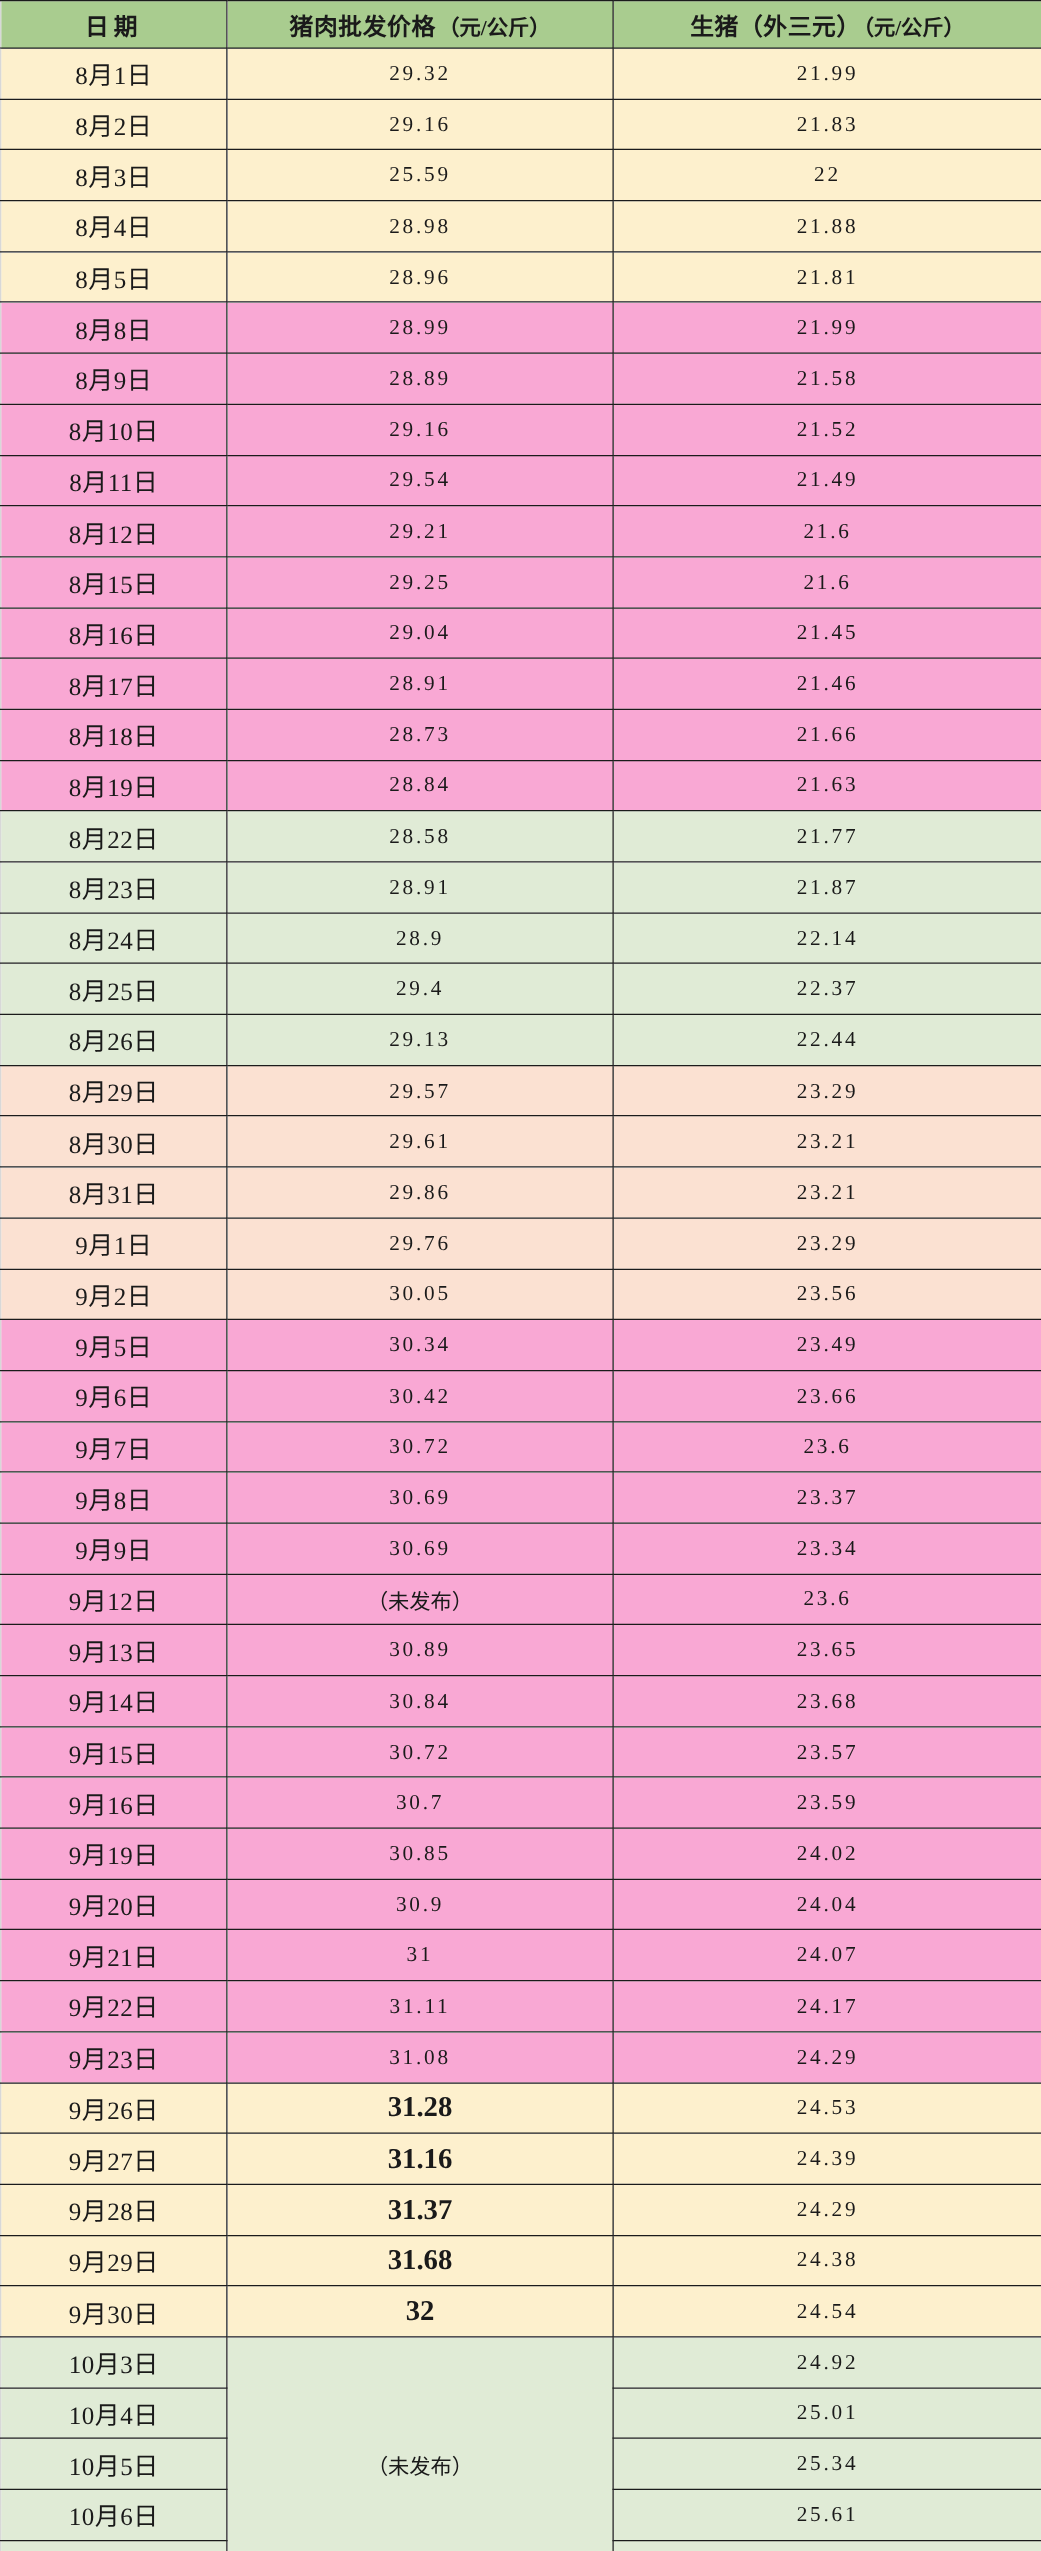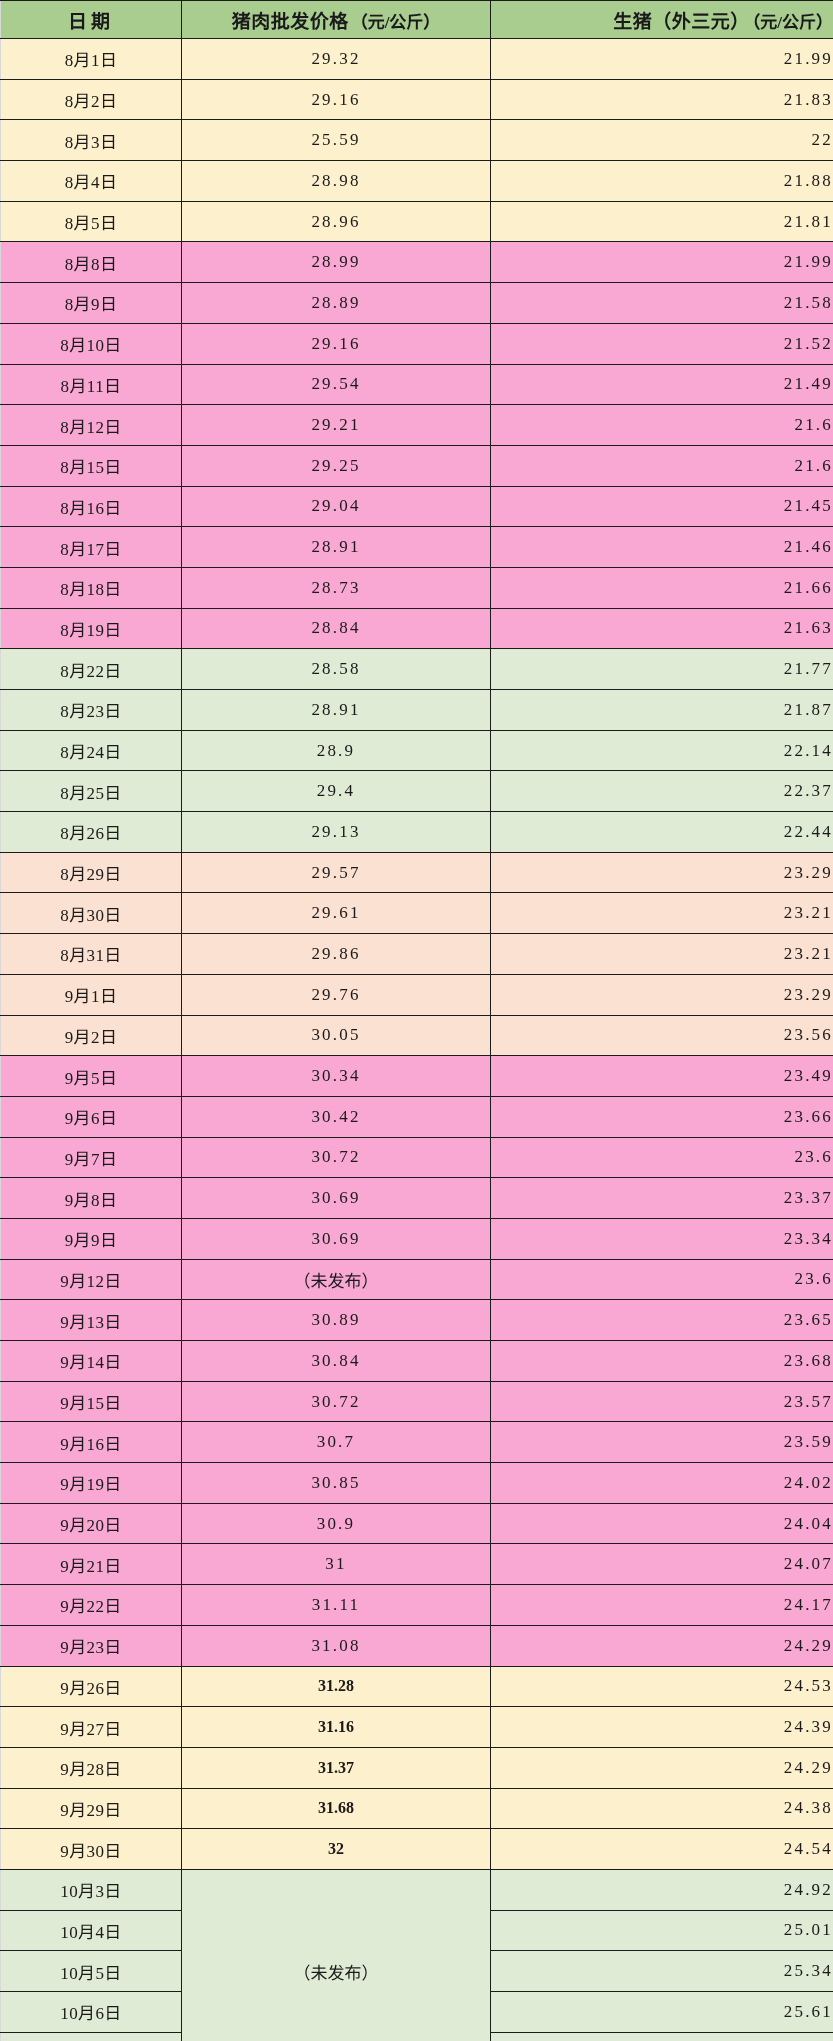--- a/index.html
+++ b/index.html
@@ -32,21 +32,21 @@
     border-bottom: 1.6px solid #1b1b1b;
     border-left: 1.6px solid #1b1b1b;
     border-right: 1.6px solid #1b1b1b;
     color: #1a1a1a;
     overflow: hidden;
   }
   
   #price-table th:first-child,
   #price-table td:first-child { border-left: 1px solid #d8d8d8; }
   #price-table th:last-child,
-  #price-table td:last-child  { border-right: 1px solid #d8d8d8; text-align: right; }
+  #price-table td:last-child  { border-right: 1px solid #d8d8d8; }
 
   
   thead th {
     height: 37px;
     background: #a9cc8f;
     font-weight: 700;
     border-top: 1px solid #d8d8d8;
     font-size: 19px;
     letter-spacing: 0.5px;
   }
@@ -54,26 +54,26 @@
   thead th .hdr-unit { font-size: 17px; margin-left: 2px; letter-spacing: 0; }
   thead th.th-date .hdr-main { letter-spacing: 4px; }
 
   
   tbody tr { height: 39.7px; }
   tbody td {
     height: 39.7px;
     font-size: 17px;
     letter-spacing: 1.4px;
   }
-  tbody td.date-cell { font-size: 17px; letter-spacing: 0.4px; }
+  tbody td.date-cell { font-size: 20px; letter-spacing: 0.4px; }
   tbody td.num-cell  { letter-spacing: 2.2px; }
   tbody td.num-cell.bold-num {
     font-weight: 700;
     letter-spacing: 0px;
-    font-size: 16px;
+    font-size: 23px;
   }
   tbody td.note-cell { letter-spacing: 0px; font-size: 17px; }
   tbody td.merged-note {
     font-size: 17px;
     letter-spacing: 0px;
     border-top: 1.6px solid #1b1b1b;
     border-bottom: 1px solid #d8d8d8;
   }
 
   

